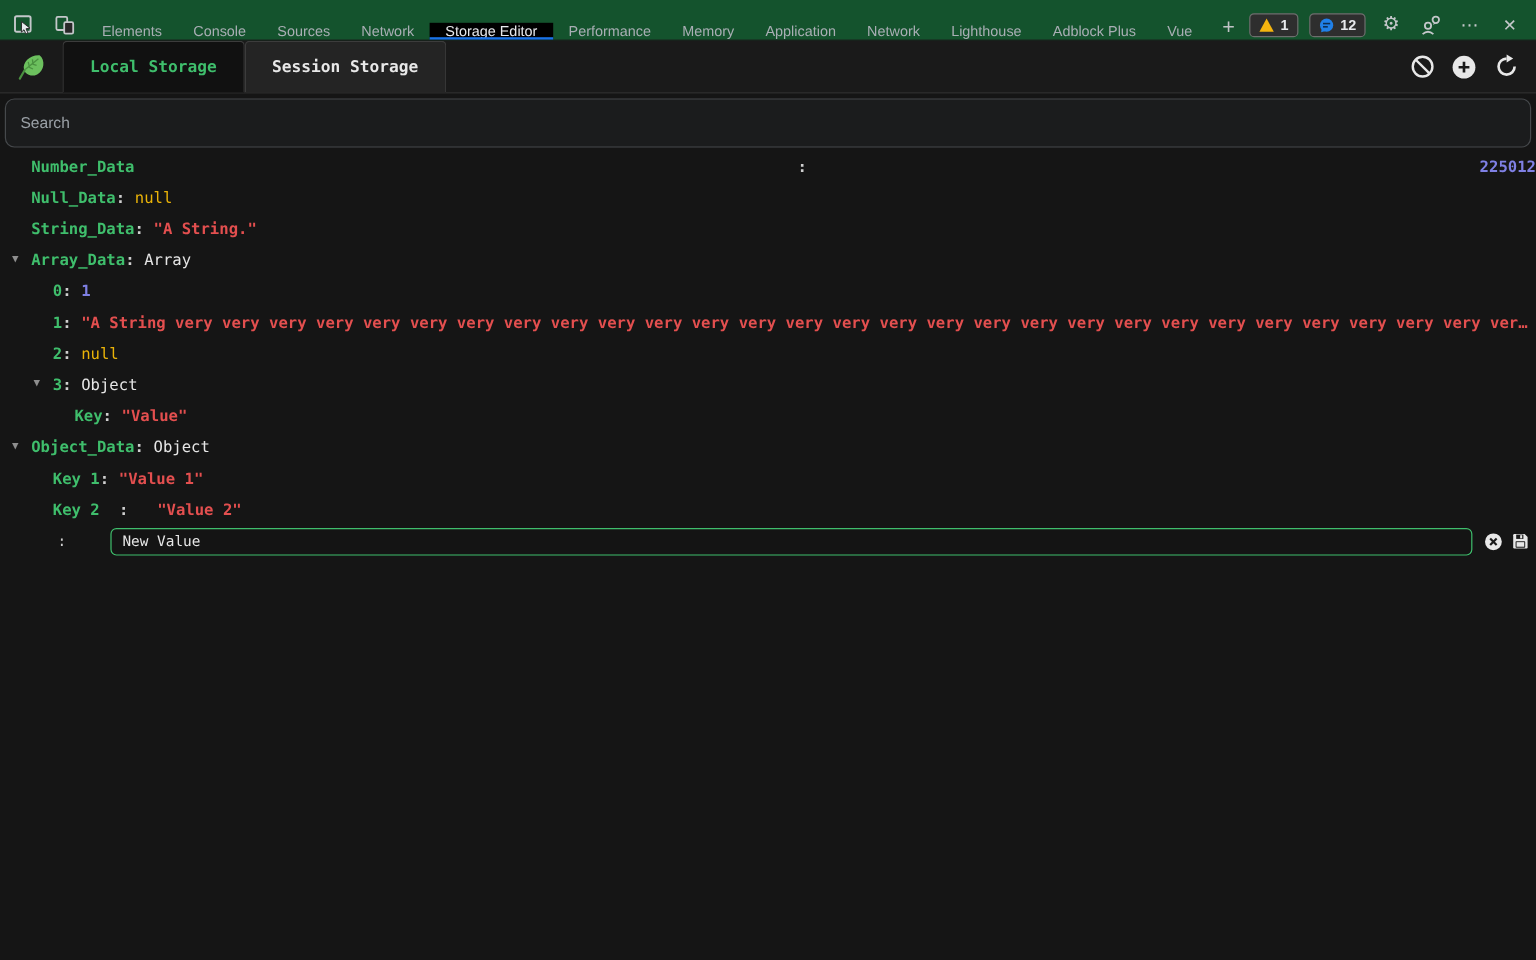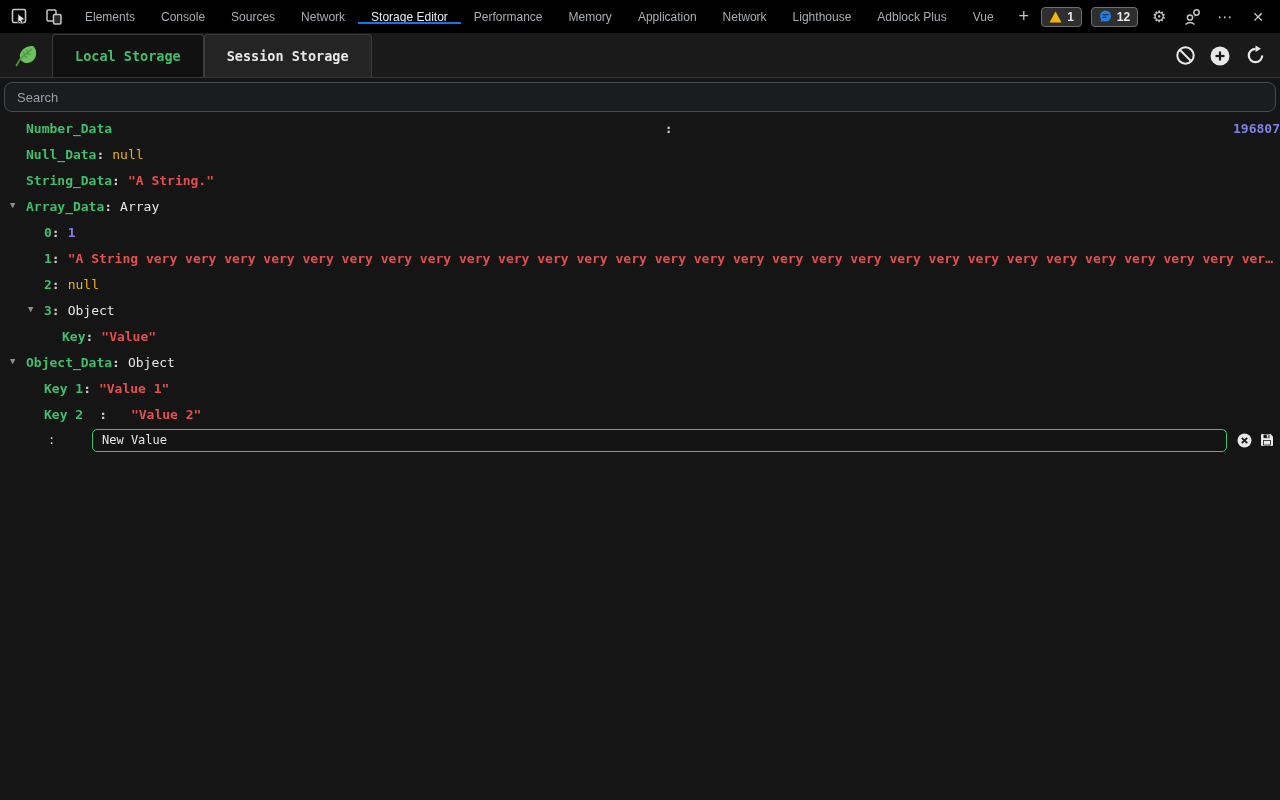--- a/index.html
+++ b/index.html
@@ -1,21 +1,21 @@
 <!DOCTYPE html>
 <html><head>
 <meta charset="utf-8">
 <style>
   * { margin:0; padding:0; box-sizing:border-box; }
   html,body { width:1280px; height:800px; overflow:hidden; }
   body { background:#151515; font-family:"Liberation Sans", sans-serif; }
 
   
   .devtools-bar {
-    height:34px; background:#000000; display:flex; align-items:center;
+    height:34px; background:#14532d; display:flex; align-items:flex-end;
     border-bottom:1px solid #1a1a1a; position:relative;
   }
   .dt-left-icons { display:flex; align-items:center; padding:0 6px 0 8px; gap:10px; }
   .dt-icon-btn { width:24px; height:24px; display:flex; align-items:center; justify-content:center; cursor:pointer; }
   .dt-tabs { display:flex; align-items:stretch; }
   .dt-tab {
     display:flex; align-items:center; padding:0 13px; font-size:12px; color:#a9aeb4;
     cursor:pointer; white-space:nowrap; position:relative;
   }
   .dt-tab.active { background:#000000; color:#e8eaed; }
@@ -47,21 +47,21 @@
     color:#e8e8e8; background:#242424; border:1px solid #3c3c3c; border-bottom:none;
     border-radius:4px 4px 0 0; cursor:pointer; white-space:nowrap;
   }
   .ext-tab.active { background:#111111; color:#3fbe6c; }
   .ext-actions { margin-left:auto; display:flex; align-items:center; gap:11px; padding-right:13px; }
   .ext-action { width:24px; height:24px; display:flex; align-items:center; justify-content:center; cursor:pointer; }
 
   
   .search-row { padding:4px 4px 2px 4px; background:#151515; }
   .search-input {
-    width:100%; height:30px; background:#1b1c1d; border:1px solid #46494c; border-radius:8px;
+    width:100%; height:41px; background:#1b1c1d; border:1px solid #46494c; border-radius:8px;
     color:#e8e8e8; font-family:"Liberation Sans", sans-serif; font-size:13px; padding:0 12px; outline:none;
   }
   .search-input::placeholder { color:#9aa0a6; }
 
   
   .tree { padding-top:1px; font-family:"DejaVu Sans Mono", monospace; font-weight:bold; font-size:13px; }
   .tree-row {
     height:26px; display:flex; align-items:center; white-space:nowrap; min-width:0;
     overflow:hidden; cursor:default;
   }
@@ -202,21 +202,21 @@
 </div>
 
 <div class="search-row">
   <input class="search-input" type="text" placeholder="Search" style="">
 </div>
 
 <div class="tree" id="tree">
     <div class="tree-row" style="padding-left: 26px; justify-content: space-between;">
       <span class="tree-key t-key">Number_Data</span>
       <span class="tree-colon">:</span>
-      <span class="tree-val t-number">196807</span>
+      <span class="tree-val t-number">225012</span>
     </div>
     <div class="tree-row" style="padding-left: 26px;">
       <span class="tree-key t-key">Null_Data</span>
       <span class="tree-colon">:</span>
       <span class="tree-val t-null">null</span>
     </div>
     <div class="tree-row" style="padding-left: 26px;">
       <span class="tree-key t-key">String_Data</span>
       <span class="tree-colon">:</span>
       <span class="tree-val t-string">"A String."</span>

